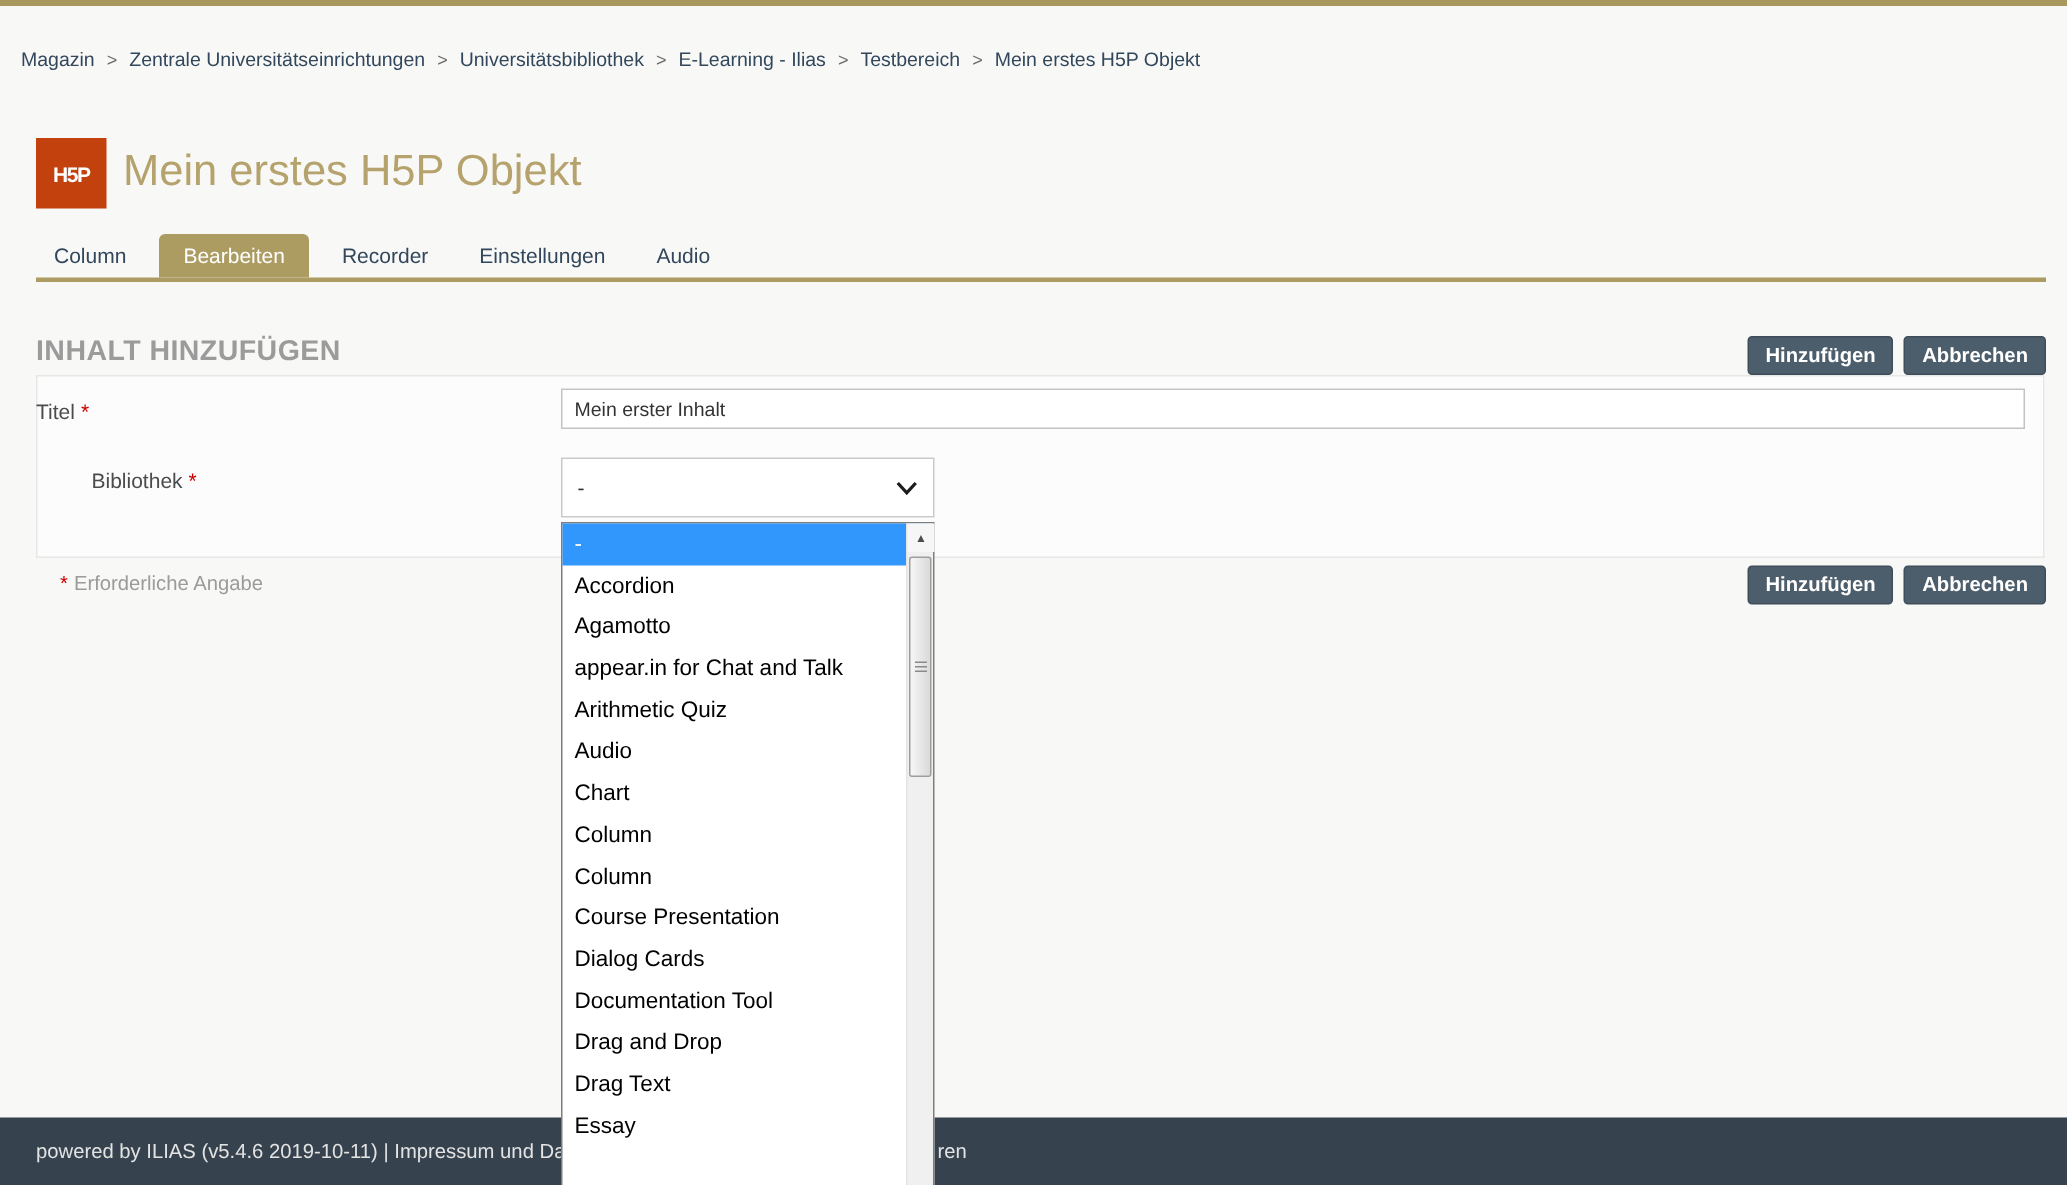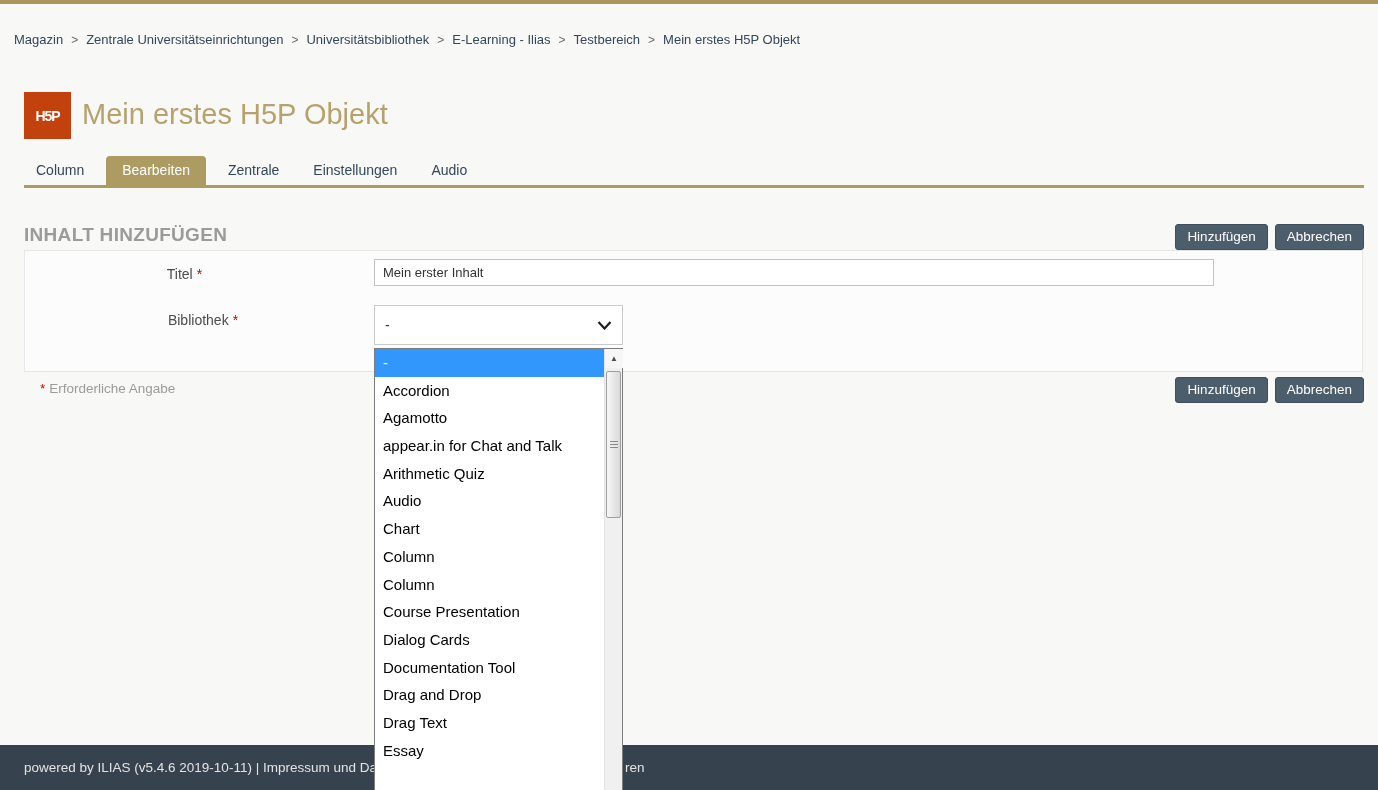--- a/index.html
+++ b/index.html
@@ -42,37 +42,38 @@
   .section-heading {
     position:absolute; left:24px; top:224px; font-size:19px; color:#9b9b9b; letter-spacing:0.3px;
   }
   .btn-row { position:absolute; right:14px; display:flex; gap:7px; }
   .btn-row.top { top:224px; }
   .btn-row.bottom { top:377px; }
   .btn {
     background:#4c5d6b; border:1px solid #3f4e5a; color:#fff; font-size:13.5px;
     padding:4px 11px 5px 11px; border-radius:3px; cursor:pointer;
     font-family:"Liberation Sans", sans-serif;
+    font-weight:bold;
   }
 
   
   .panel {
     position:absolute; left:24px; top:250px; width:1339px; height:122px;
     background:#fcfcfc; border:1px solid #e7e7e6;
   }
   .form-label {
-    position:absolute; left:24px; width:321px; text-align:center;
+    position:absolute; left:24px; width:321px; text-align:left;
     font-size:14px; color:#4c4c4c;
   }
   .lbl-titel { top:266px; }
   .lbl-bibliothek { top:312px;padding-left:37px; }
   .req { color:#cc0000; margin-left:4px; }
 
   .text-input {
-    position:absolute; left:374px; top:259px; width:840px; height:27px;
+    position:absolute; left:374px; top:259px; width:976px; height:27px;
     border:1px solid #c3c3c3; background:#fff; font-size:13px; color:#333;
     padding:0 8px; font-family:"Liberation Sans", sans-serif;
   }
 
   
   .select-box {
     position:absolute; left:374px; top:305px; width:249px; height:40px;
     background:#fff; border:1px solid #c9c9c9; cursor:pointer;
     display:flex; align-items:center; justify-content:space-between; padding:0 10px;
     font-size:14px; color:#333;
@@ -132,21 +133,21 @@
 <nav class="breadcrumb"><a class="bc-item">Magazin</a><span class="bc-sep">&gt;</span><a class="bc-item">Zentrale Universitätseinrichtungen</a><span class="bc-sep">&gt;</span><a class="bc-item">Universitätsbibliothek</a><span class="bc-sep">&gt;</span><a class="bc-item">E-Learning - Ilias</a><span class="bc-sep">&gt;</span><a class="bc-item">Testbereich</a><span class="bc-sep">&gt;</span><a class="bc-item">Mein erstes H5P Objekt</a></nav>
 
 <div class="logo">
   <span>H5P</span>
 </div>
 <h1 class="page-title">Mein erstes H5P Objekt</h1>
 
 <div class="tabs">
     <div class="tab">Column</div>
     <div class="tab active">Bearbeiten</div>
-    <div class="tab">Zentrale</div>
+    <div class="tab">Recorder</div>
     <div class="tab">Einstellungen</div>
     <div class="tab">Audio</div>
   </div>
 <div class="tab-underline"></div>
 
 <h2 class="section-heading">INHALT HINZUFÜGEN</h2>
 
 <div class="btn-row top">
   <button class="btn">Hinzufügen</button>
   <button class="btn">Abbrechen</button>

